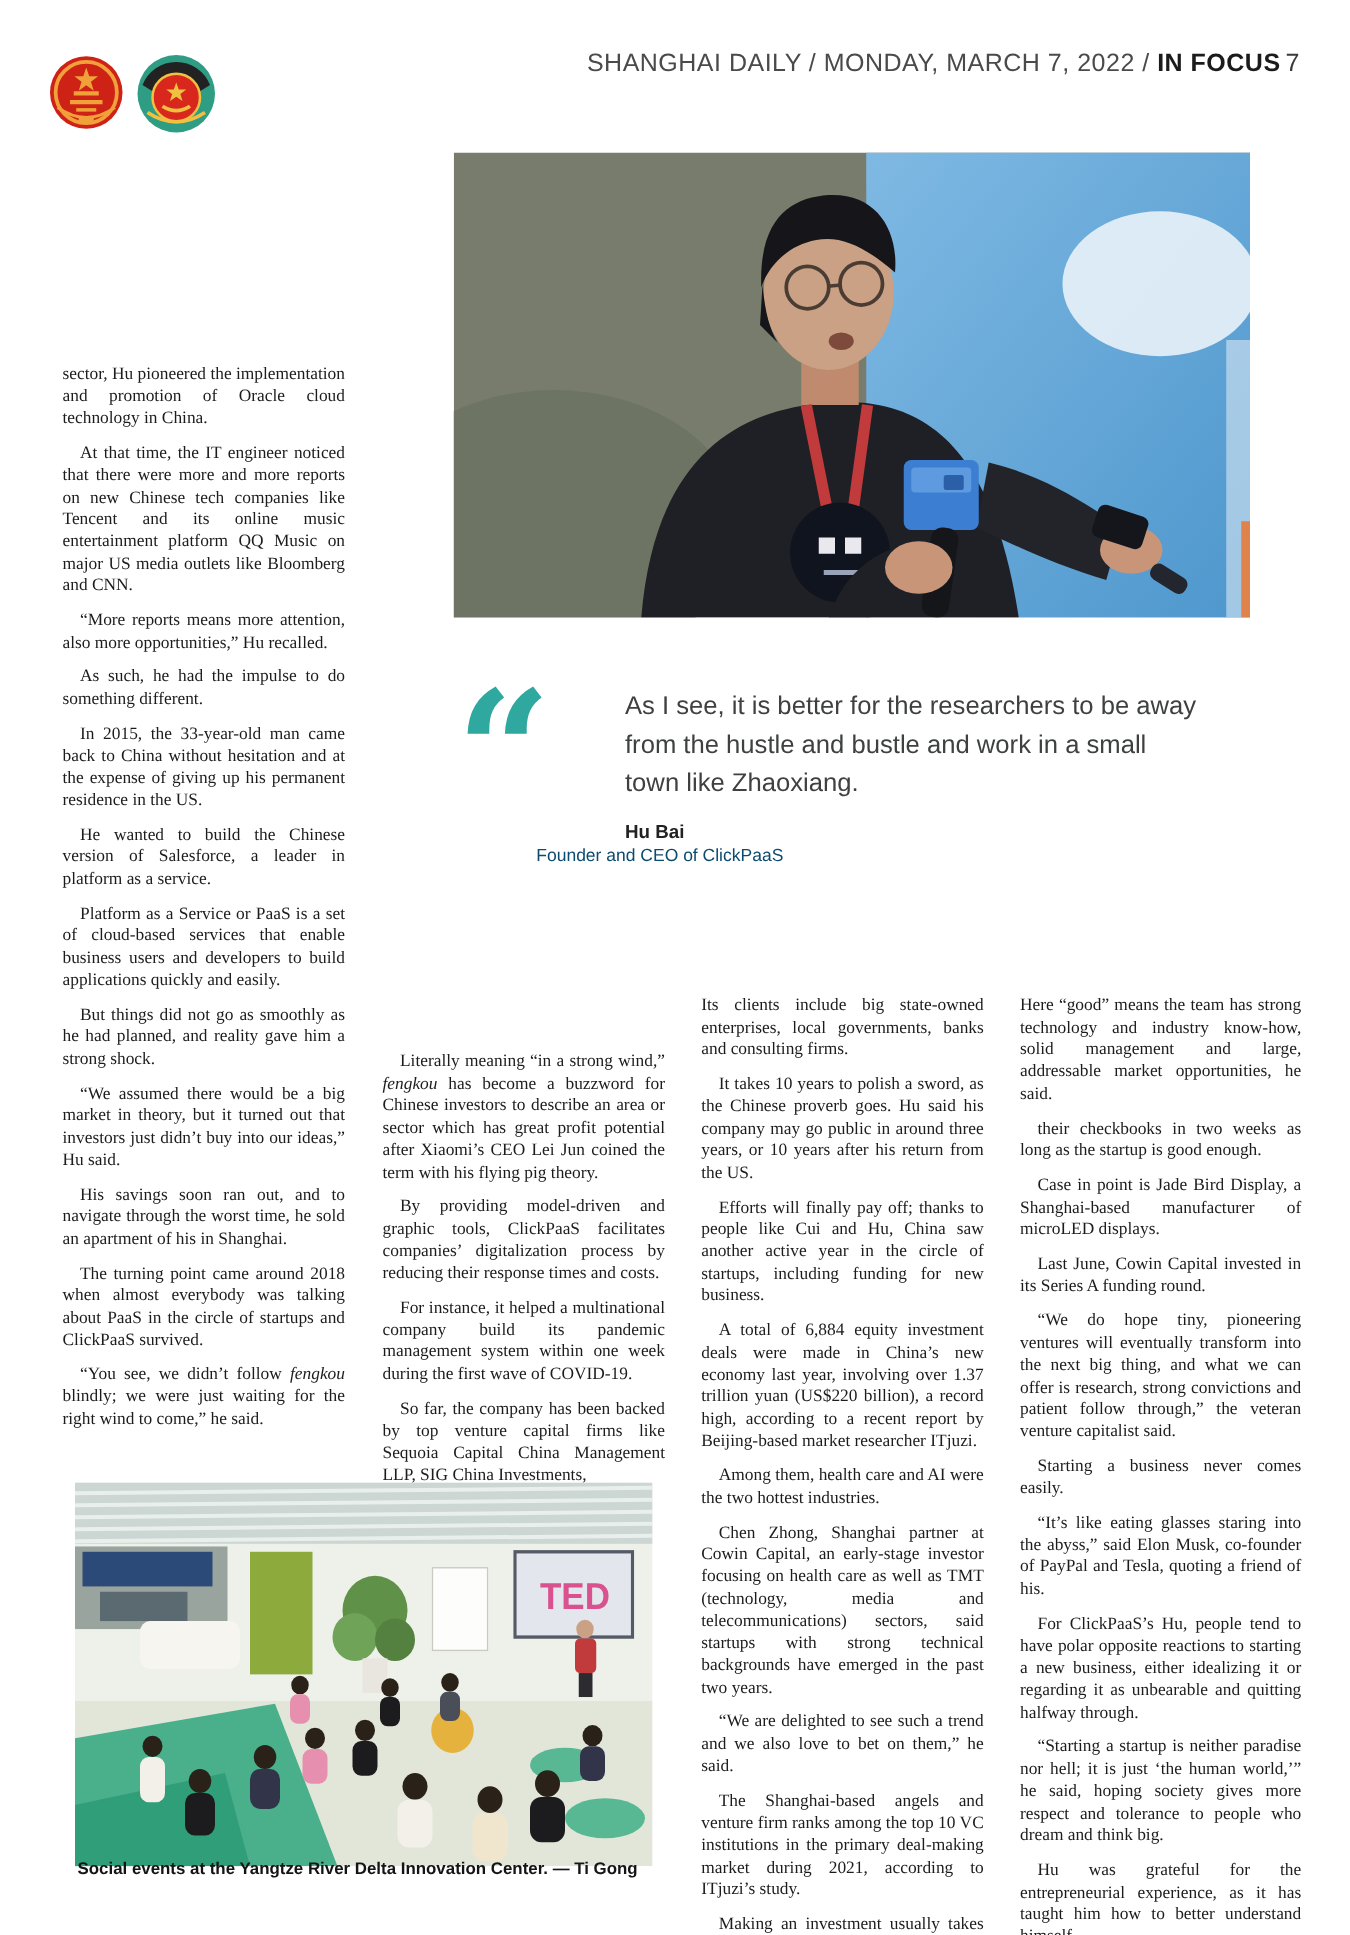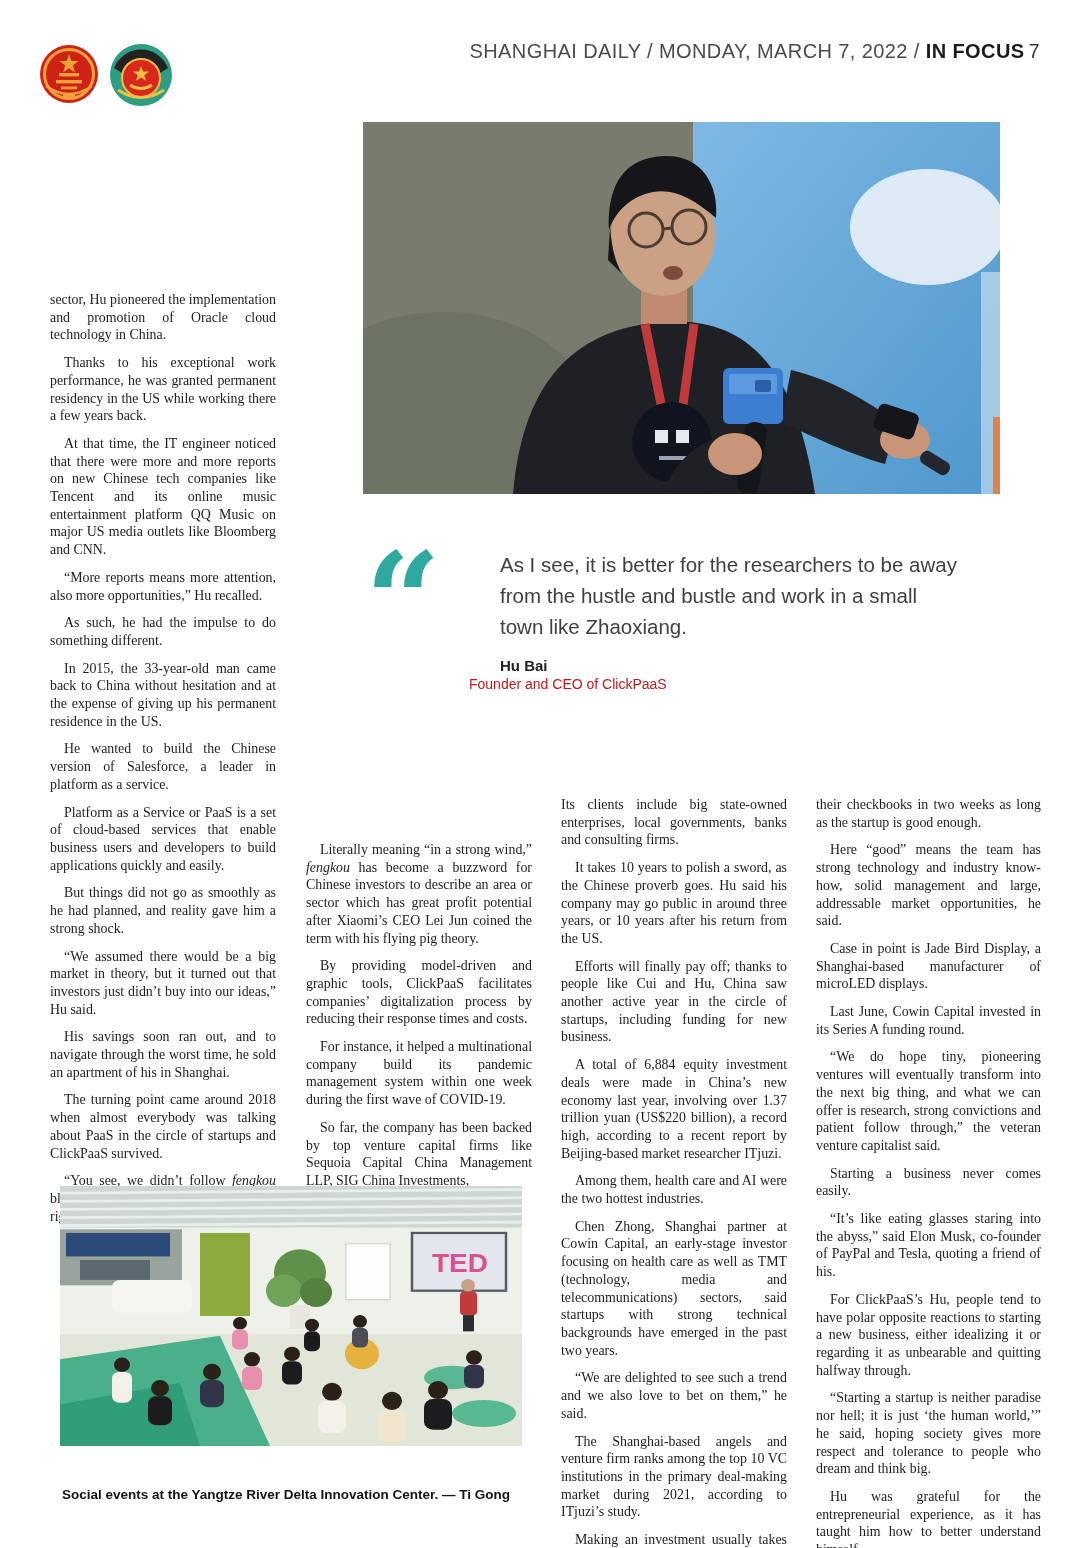--- a/index.html
+++ b/index.html
@@ -14,43 +14,43 @@
     font-family:"Liberation Sans", sans-serif;
     font-size:20px; letter-spacing:.4px; color:#4a4a4a; white-space:nowrap;text-align:right;
   }
   .masthead .bold { font-weight:bold; color:#1b1b1b; }
   .masthead .pagenum { color:#3a3a3a; margin-left:4px; }
   .emblem { position:absolute; top:42px; }
   .emblem.national { left:38px; }
   .emblem.cppcc { left:108px; }
   
   .photo-main  { position:absolute; left:363px; top:122px; width:637px; height:372px; }
-  .photo-social{ position:absolute; left:60px;  top:1186px; width:462px; height:260px; }
+  .photo-social{ position:absolute; left:60px;  top:1186px; width:462px; height:307px; }
   .photo-main svg, .photo-social svg { display:block; width:100%; height:100%; }
   
   .quote-block { position:absolute; left:363px; top:550px; width:637px; }
   .quote-glyph {
     position:absolute; left:2px; top:-14px;
     font-family:"DejaVu Serif", serif; font-weight:bold;
     font-size:132px; line-height:1;
   }
   .quote-text {
     margin-left:137px; width:462px;
     font-family:"Liberation Sans", sans-serif;
     font-size:20.5px; line-height:1.5; color:#3f4040;
   }
   .quote-author {
     margin-left:137px; margin-top:15px;
     font-family:"Liberation Sans", sans-serif;
     font-size:15px; font-weight:bold; color:#222;
   }
   .quote-role {
-    margin-left:106px; margin-top:2px;
-    font-family:"Liberation Sans", sans-serif;
-    font-size:14px; color:#b91c1c;
+    margin-left:66px; margin-top:2px;
+    font-family:"Liberation Sans", sans-serif;
+    font-size:14px; color:#0c4a6e;
   }
   
   .column {
     position:absolute; width:246px;
     font-size:13.9px; line-height:17.7px; text-align:justify;
     color:#1c1c1c;
   }
   .column p { margin:10px; text-indent:14px; }
   .column.cont p:first-child { text-indent:0; }
   #col1 { left:40px;  top:281px; }
@@ -148,21 +148,20 @@
 
   <div class="quote-block">
     <div class="quote-glyph" style="color: rgb(47, 169, 160);">“</div>
     <div class="quote-text">As I see, it is better for the researchers to be away from the hustle and bustle and work in a small town like Zhaoxiang.</div>
     <div class="quote-author">Hu Bai</div>
     <div class="quote-role">Founder and CEO of ClickPaaS</div>
   </div>
 
   <div id="col1" class="column cont">
       <p>sector, Hu pioneered the implementation and promotion of Oracle cloud technology in China.</p>
-      <p>Thanks to his exceptional work performance, he was granted permanent residency in the US while working there a few years back.</p>
       <p>At that time, the IT engineer noticed that there were more and more reports on new Chinese tech companies like Tencent and its online music entertainment platform QQ Music on major US media outlets like Bloomberg and CNN.</p>
       <p>“More reports means more attention, also more opportunities,” Hu recalled.</p>
       <p>As such, he had the impulse to do something different.</p>
       <p>In 2015, the 33-year-old man came back to China without hesitation and at the expense of giving up his permanent residence in the US.</p>
       <p>He wanted to build the Chinese version of Salesforce, a leader in platform as a service.</p>
       <p>Platform as a Service or PaaS is a set of cloud-based services that enable business users and developers to build applications quickly and easily.</p>
       <p>But things did not go as smoothly as he had planned, and reality gave him a strong shock.</p>
       <p>“We assumed there would be a big market in theory, but it turned out that investors just didn’t buy into our ideas,” Hu said.</p>
       <p>His savings soon ran out, and to navigate through the worst time, he sold an apartment of his in Shanghai.</p>
       <p>The turning point came around 2018 when almost everybody was talking about PaaS in the circle of startups and ClickPaaS survived.</p>
@@ -179,22 +178,22 @@
       <p>It takes 10 years to polish a sword, as the Chinese proverb goes. Hu said his company may go public in around three years, or 10 years after his return from the US.</p>
       <p>Efforts will finally pay off; thanks to people like Cui and Hu, China saw another active year in the circle of startups, including funding for new business.</p>
       <p>A total of 6,884 equity investment deals were made in China’s new economy last year, involving over 1.37 trillion yuan (US$220 billion), a record high, according to a recent report by Beijing-based market researcher ITjuzi.</p>
       <p>Among them, health care and AI were the two hottest industries.</p>
       <p>Chen Zhong, Shanghai partner at Cowin Capital, an early-stage investor focusing on health care as well as TMT (technology, media and telecommunications) sectors, said startups with strong technical backgrounds have emerged in the past two years.</p>
       <p>“We are delighted to see such a trend and we also love to bet on them,” he said.</p>
       <p>The Shanghai-based angels and venture firm ranks among the top 10 VC institutions in the primary deal-making market during 2021, according to ITjuzi’s study.</p>
       <p>Making an investment usually takes time, but Chen said they will pull out</p>
     </div>
   <div id="col4" class="column cont">
+      <p>Here “good” means the team has strong technology and industry know-how, solid management and large, addressable market opportunities, he said.</p>
       <p>their checkbooks in two weeks as long as the startup is good enough.</p>
-      <p>Here “good” means the team has strong technology and industry know-how, solid management and large, addressable market opportunities, he said.</p>
       <p>Case in point is Jade Bird Display, a Shanghai-based manufacturer of microLED displays.</p>
       <p>Last June, Cowin Capital invested in its Series A funding round.</p>
       <p>“We do hope tiny, pioneering ventures will eventually transform into the next big thing, and what we can offer is research, strong convictions and patient follow through,” the veteran venture capitalist said.</p>
       <p>Starting a business never comes easily.</p>
       <p>“It’s like eating glasses staring into the abyss,” said Elon Musk, co-founder of PayPal and Tesla, quoting a friend of his.</p>
       <p>For ClickPaaS’s Hu, people tend to have polar opposite reactions to starting a new business, either idealizing it or regarding it as unbearable and quitting halfway through.</p>
       <p>“Starting a startup is neither paradise nor hell; it is just ‘the human world,’” he said, hoping society gives more respect and tolerance to people who dream and think big.</p>
       <p>Hu was grateful for the entrepreneurial experience, as it has taught him how to better understand himself.</p>
       <p>In the next 10 years, he wants to manage his company better and become “a man of stories.”</p>
     </div>

